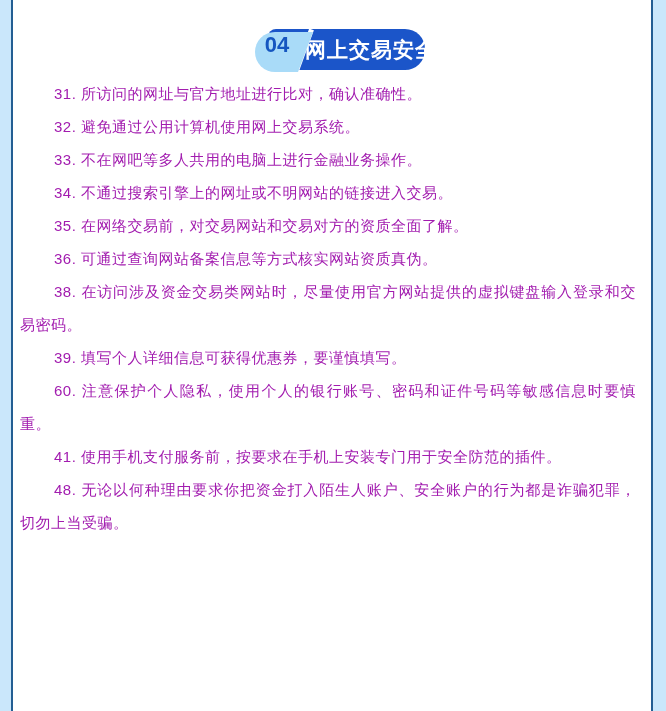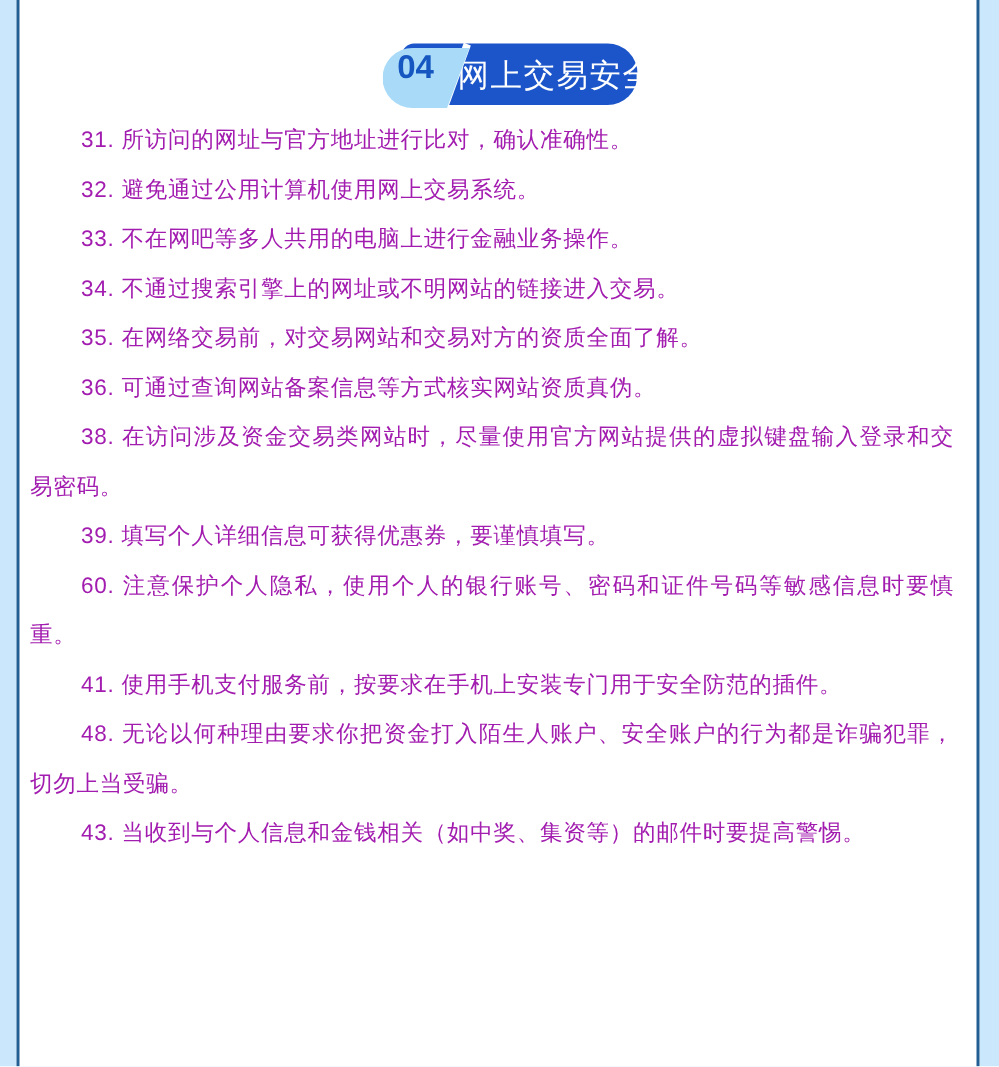--- a/index.html
+++ b/index.html
@@ -29,21 +29,21 @@
   }
   .badge-dark {
     position:absolute; left:13px; top:0; right:0; height:41px;
     background:#1b55c9;
     border-radius:8px 20px 20px 8px;
     display:flex; align-items:center;
     padding-left:37px; box-sizing:border-box;
     z-index:1;
   }
   .badge-dark span {
-    color:#ffffff; font-size:21px; font-weight:normal; letter-spacing:1px;
+    color:#ffffff; font-size:21px; font-weight:bold; letter-spacing:1px;
     white-space:nowrap;
   }
   .badge-slash {
     position:absolute; left:46px; top:-1px; width:5px; height:47px;
     background:#ffffff; transform:rotate(20deg); z-index:2;
   }
   .badge-light {
     position:absolute; left:0; top:3px; width:58px; height:40px;
     background:#a9dbf8;
     border-radius:20px 0 0 20px;
@@ -91,17 +91,16 @@
       <p class="tip">32. 避免通过公用计算机使用网上交易系统。</p>
       <p class="tip">33. 不在网吧等多人共用的电脑上进行金融业务操作。</p>
       <p class="tip">34. 不通过搜索引擎上的网址或不明网站的链接进入交易。</p>
       <p class="tip">35. 在网络交易前，对交易网站和交易对方的资质全面了解。</p>
       <p class="tip">36. 可通过查询网站备案信息等方式核实网站资质真伪。</p>
       <p class="tip">38. 在访问涉及资金交易类网站时，尽量使用官方网站提供的虚拟键盘输入登录和交易密码。</p>
       <p class="tip">39. 填写个人详细信息可获得优惠券，要谨慎填写。</p>
       <p class="tip">60. 注意保护个人隐私，使用个人的银行账号、密码和证件号码等敏感信息时要慎重。</p>
       <p class="tip">41. 使用手机支付服务前，按要求在手机上安装专门用于安全防范的插件。</p>
       <p class="tip">48. 无论以何种理由要求你把资金打入陌生人账户、安全账户的行为都是诈骗犯罪，切勿上当受骗。</p>
-      <p class="tip">43. 当收到与个人信息和金钱相关（如中奖、集资等）的邮件时要提高警惕。</p>
     </div>
 
   </div>
 </div>
 
 </body></html>

